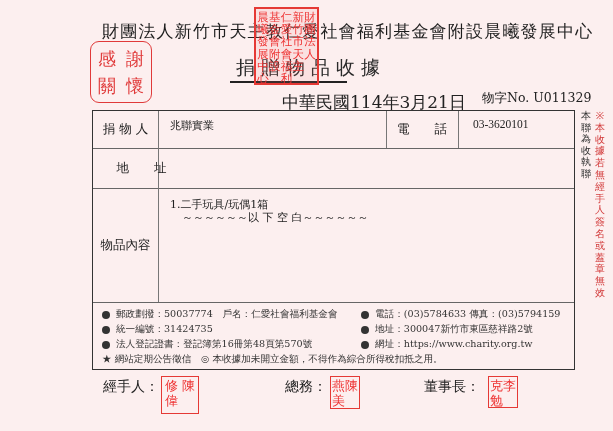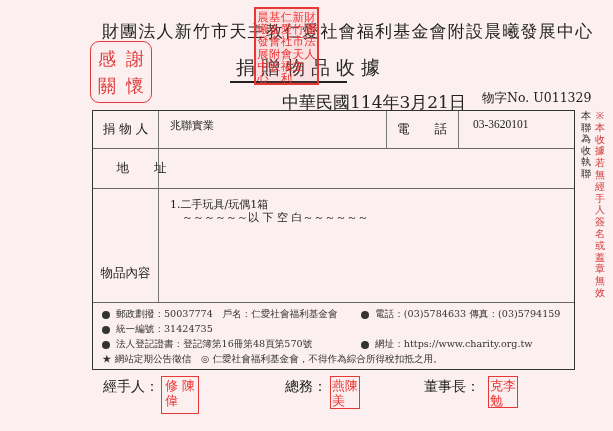--- a/index.html
+++ b/index.html
@@ -133,43 +133,47 @@
   <div class="vline" style="left:293px; top:0; height:37px;"></div>
   <div class="vline" style="left:365px; top:0; height:37px;"></div>
 
   <div class="cell lbl" style="left:0; top:0; width:65px; height:37px;">捐 物 人</div>
   <div class="cell val" style="left:77px; top:7px;">兆聯實業</div>
   <div class="cell lbl" style="left:293px; top:0; width:72px; height:37px; white-space:pre;">電　　話</div>
   <div class="cell val" style="left:380px; top:7px; font-family:'Liberation Serif',serif; font-size:11.5px;">03-3620101</div>
 
   <div class="cell lbl" style="left:0; top:37px; width:65px; height:40px; white-space:pre;margin-left:16px;">地　　址</div>
 
-  <div class="cell lbl" style="left:0; top:77px; width:65px; height:114px;margin-top:28px;">物品內容</div>
+  <div class="cell lbl" style="left:0; top:77px; width:65px; height:114px;">物品內容</div>
   <div class="cell val" style="left:77px; top:86px;">1.二手玩具/玩偶1箱</div>
   <div class="cell val" style="left:89px; top:99px; white-space:nowrap;">～～～～～～以 下 空 白～～～～～～</div>
 
   <div class="footer-row" style="left:9px; top:197px;">
     <span class="dot"></span>
     <span>郵政劃撥：50037774　戶名：仁愛社會福利基金會</span>
   </div>
   <div class="footer-row" style="left:9px; top:212px;">
     <span class="dot"></span>
     <span>統一編號：31424735</span>
   </div>
   <div class="footer-row" style="left:9px; top:227px;">
     <span class="dot"></span>
     <span>法人登記證書：登記簿第16冊第48頁第570號</span>
   </div>
   <div class="footer-row" style="left:9px; top:242px;">
-    <span>★ 網站定期公告徵信　◎ 仁愛社會福利基金會，不得作為綜合所得稅扣抵之用。</span>
+    <span>★ 網站定期公告徵信　◎ 本收據加未開立金額，不得作為綜合所得稅扣抵之用。</span>
   </div>
 
   <div class="footer-row" style="left:268px; top:197px;">
     <span class="dot"></span>
     <span>電話：(03)5784633 傳真：(03)5794159</span>
+  </div>
+  <div class="footer-row" style="left:268px; top:212px;">
+    <span class="dot"></span>
+    <span>地址：300047新竹市東區慈祥路2號</span>
   </div>
   <div class="footer-row" style="left:268px; top:227px;">
     <span class="dot"></span>
     <span>網址：https://www.charity.org.tw</span>
   </div>
 </div>
 
 <div class="abs side-black" id="side-black">
     <div>本</div>
     <div>聯</div>

